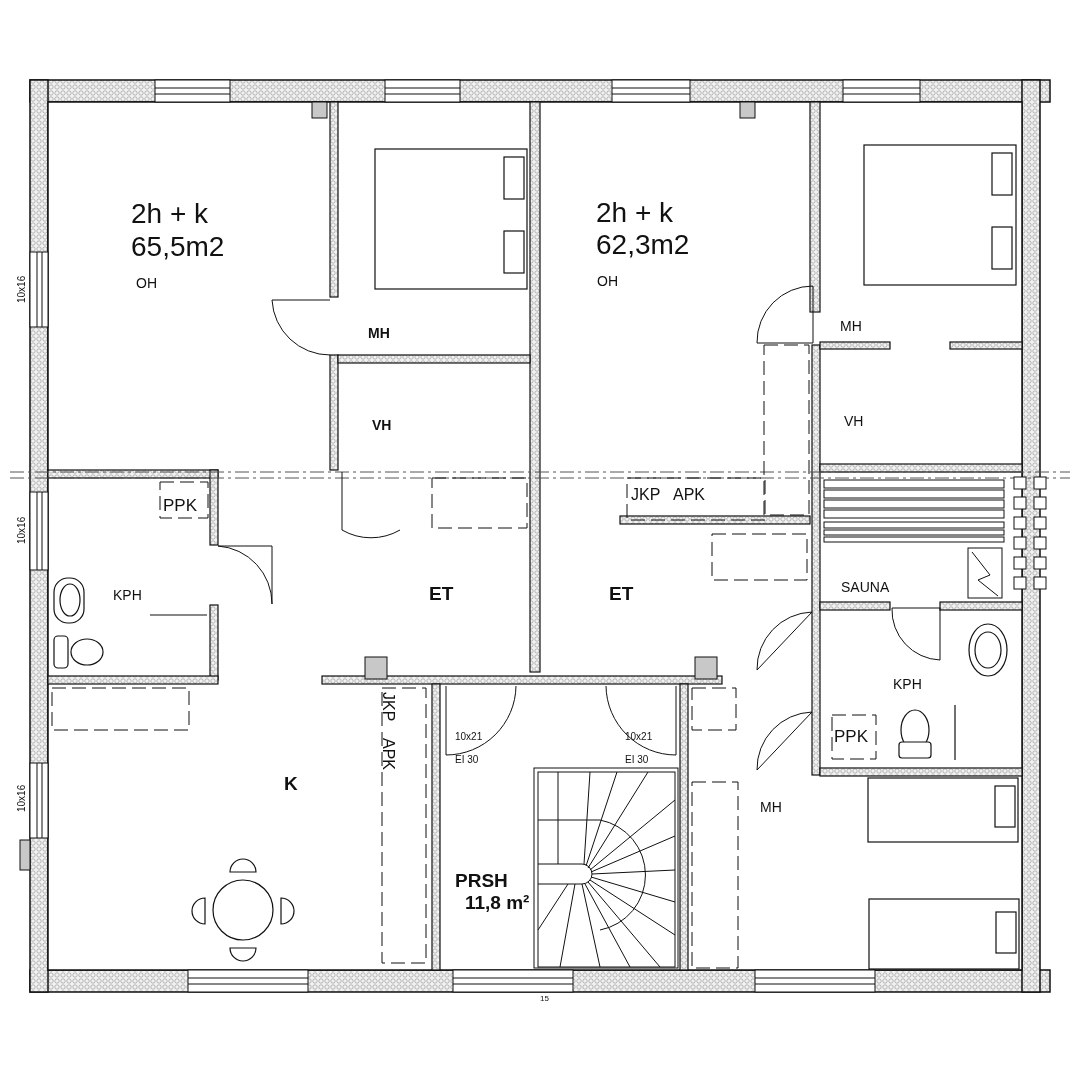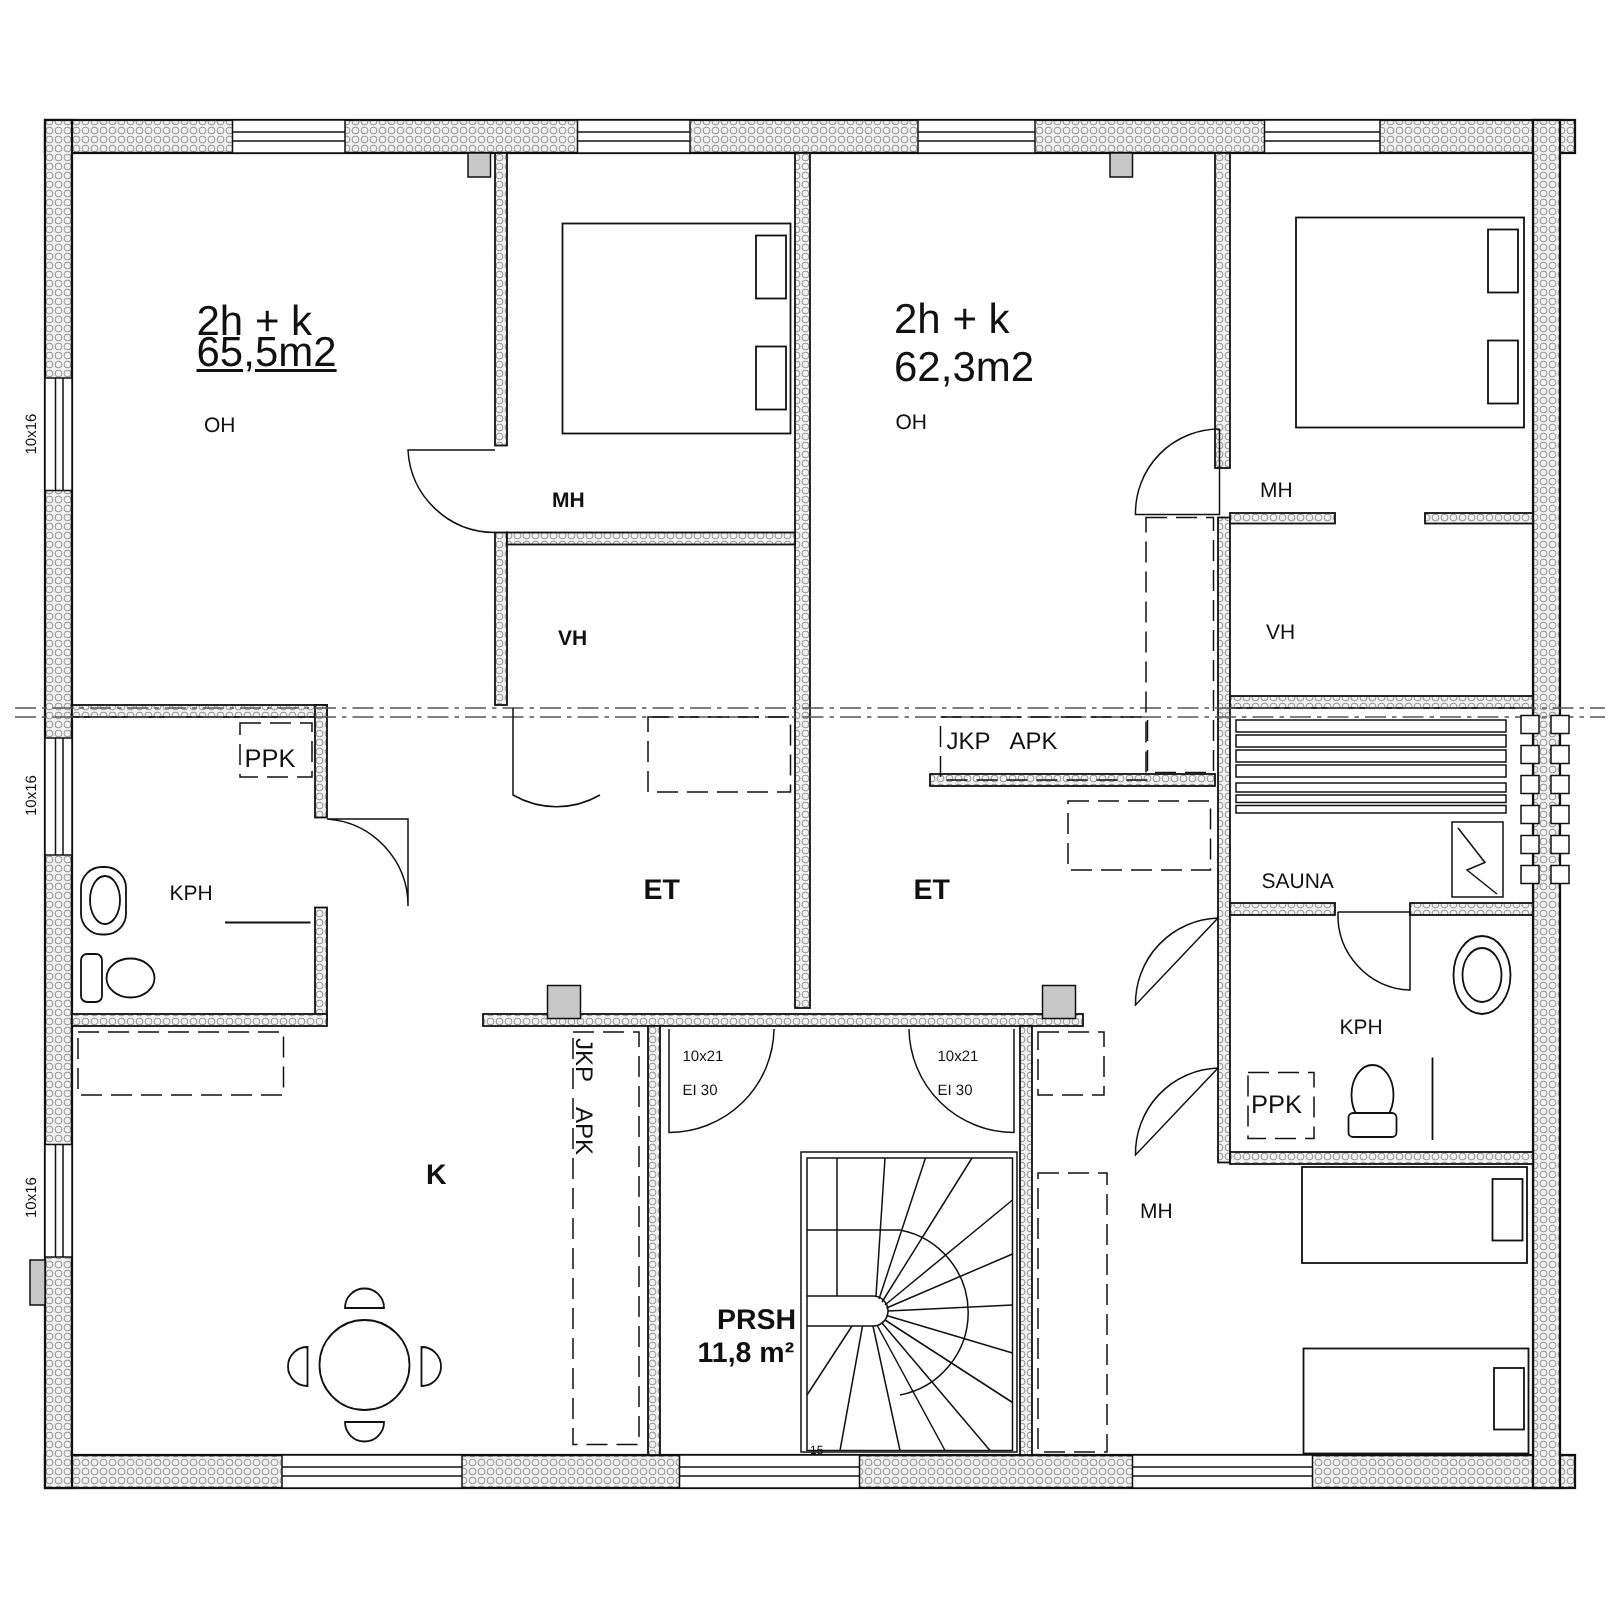--- a/index.html
+++ b/index.html
@@ -2,21 +2,21 @@
 <html><head>
 <meta charset="utf-8">
 <style>
   html,body{margin:0;padding:0;background:#fff;}
   body{width:1080px;height:1080px;position:relative;overflow:hidden;font-family:"Liberation Sans",sans-serif;color:#111;}
   svg{position:absolute;left:0;top:0;}
   .lbl{position:absolute;white-space:nowrap;line-height:1;}
   .big{font-size:28px;}
   .med{font-size:19px;font-weight:bold;}
   .sm{font-size:14px;}
-  .xs{font-size:10px;}
+  .xs{font-size:10px;margin-top:32px;}
   .bold{font-weight:bold;}
   .vert{transform:rotate(-90deg);transform-origin:left top;font-size:10px;}
 </style>
 </head>
 <body>
 
 <svg width="1080" height="1080" viewBox="0 0 1080 1080">
   <defs>
     <pattern id="hatch" width="6" height="6" patternUnits="userSpaceOnUse">
       <rect width="6" height="6" fill="#f2f2f2"></rect>
@@ -205,21 +205,21 @@
     <line x1="590" y1="880" x2="675" y2="935"></line>
     <line x1="588" y1="882" x2="660" y2="967"></line>
     <line x1="585" y1="884" x2="630" y2="967"></line>
     <line x1="582" y1="884" x2="600" y2="967"></line>
     <line x1="575" y1="884" x2="560" y2="967"></line>
     <line x1="568" y1="884" x2="538" y2="930"></line>
   </g>
 </svg>
 
 <div class="lbl big" style="left:131px;top:200px;">2h + k</div>
-<div class="lbl big" style="left:131px;top:221px;text-decoration:underline;">65,5m2</div>
+<div class="lbl big" style="left:131px;top:233px;">65,5m2</div>
 <div class="lbl sm" style="left:136px;top:276px;">OH</div>
 
 <div class="lbl big" style="left:596px;top:199px;">2h + k</div>
 <div class="lbl big" style="left:596px;top:231px;text-align:center;">62,3m2</div>
 <div class="lbl sm" style="left:597px;top:274px;">OH</div>
 
 <div class="lbl sm bold" style="left:368px;top:326px;">MH</div>
 <div class="lbl sm bold" style="left:372px;top:418px;">VH</div>
 <div class="lbl sm" style="left:840px;top:319px;">MH</div>
 <div class="lbl sm" style="left:844px;top:414px;">VH</div>
@@ -234,21 +234,21 @@
 <div class="lbl sm" style="left:673px;top:487px;font-size:16px;">APK</div>
 
 <div class="lbl sm" style="left:841px;top:580px;">SAUNA</div>
 <div class="lbl sm" style="left:893px;top:677px;">KPH</div>
 <div class="lbl sm" style="left:834px;top:728px;font-size:17px;">PPK</div>
 
 <div class="lbl med" style="left:284px;top:774px;">K</div>
 <div class="lbl sm" style="left:396px;top:692px;transform:rotate(90deg);transform-origin:left top;font-size:16px;">JKP</div>
 <div class="lbl sm" style="left:396px;top:738px;transform:rotate(90deg);transform-origin:left top;font-size:16px;">APK</div>
 
-<div class="lbl med" style="left:455px;top:871px;margin-left:23px;">PRSH</div>
+<div class="lbl med" style="left:455px;top:871px;">PRSH</div>
 <div class="lbl med" style="left:465px;top:893px;">11,8 m²</div>
 
 <div class="lbl xs" style="left:455px;top:700px;">10x21</div>
 <div class="lbl xs" style="left:455px;top:723px;">EI 30</div>
 <div class="lbl xs" style="left:625px;top:700px;">10x21</div>
 <div class="lbl xs" style="left:625px;top:723px;">EI 30</div>
 
 <div class="lbl sm" style="left:760px;top:800px;">MH</div>
 
 <div class="lbl xs" style="left:540px;top:963px;font-size:8px;">15</div>

